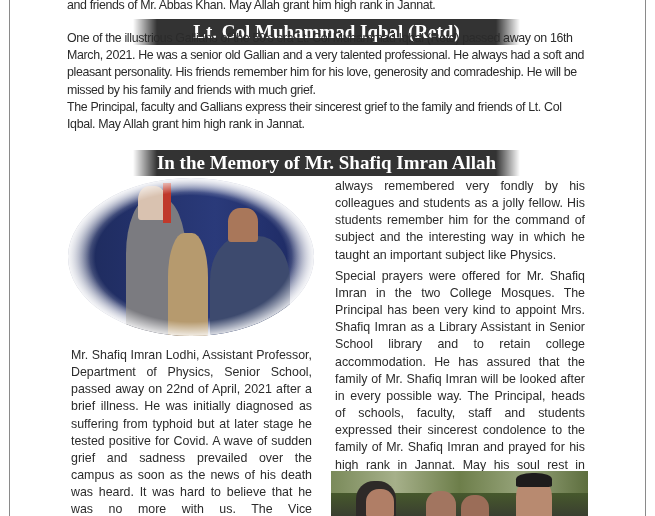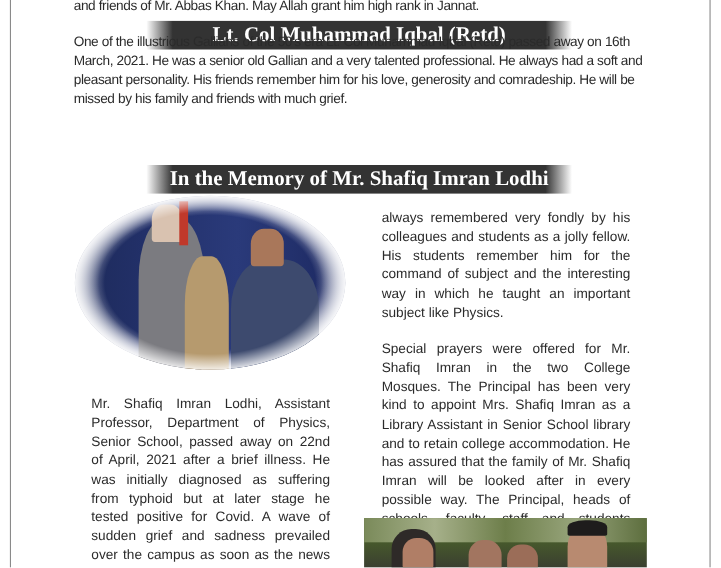--- a/index.html
+++ b/index.html
@@ -7,21 +7,21 @@
          font-family:"Liberation Sans", "DejaVu Sans", sans-serif; color:#2b2b2b; }
   .page-border { position:absolute; top:0; bottom:0; left:9px; width:645px; box-sizing:border-box;
          border-left:1px solid #8a8a8a; border-right:1px solid #8a8a8a; width:637px; }
   .para { position:absolute; left:67px; width:523px; font-size:12.4px; line-height:17.2px;
           letter-spacing:-0.35px; margin:0; }
   .para p { margin:0; }
   .banner { position:absolute; height:26px; display:flex; align-items:center; justify-content:center;
             background:linear-gradient(to right, rgba(48,48,48,0) 0px, #333 24px, #333 calc(100% - 24px), rgba(48,48,48,0) 100%);
             color:#ffffff; font-family:"Liberation Serif", "DejaVu Serif", serif; font-weight:bold; font-size:19px; }
   .col { position:absolute; font-size:12.4px; line-height:17.15px; text-align:justify; margin:0; }
-  .col p { margin:16px; }
+  .col p { margin:4px; }
   .col-left { left:67px; width:249px; top:343px; }
   .col-right { left:331px; width:258px; top:174px; }
   .photo1 { position:absolute; left:68px; top:178px; width:246px; height:158px; border-radius:50%;
             background:
               radial-gradient(ellipse at 50% 50%, rgba(255,255,255,0) 55%, rgba(255,255,255,0.85) 72%, #fff 76%),
               linear-gradient(90deg, #1d2a5a 0%, #23316b 30%, #2a3a7a 60%, #1c2860 100%); overflow:hidden; }
   .photo1 .fig { position:absolute; border-radius:40% 40% 10% 10%; }
   .photo2 { position:absolute; left:331px; top:471px; width:257px; height:45px;
             background:linear-gradient(180deg, #5d6e3e 0%, #46582c 50%, #3a3f30 100%); overflow:hidden; }
   .photo2 .fig { position:absolute; border-radius:45% 45% 10% 10%; }
@@ -34,24 +34,25 @@
 <div class="para" style="top:-3px;">
   <p>and friends of Mr. Abbas Khan. May Allah grant him high rank in Jannat.</p>
 </div>
 
 <div class="banner" style="left:133px; width:387px; top:19px;">
   <span>Lt. Col Muhammad Iqbal (Retd)</span>
 </div>
 
 <div class="para" style="top:30px;">
   <p>One of the illustrious Gallians of the 50's era Lt. Col Muhammad Iqbal (Retd) passed away on 16th March, 2021. He was a senior old Gallian and a very talented professional. He always had a soft and pleasant personality. His friends remember him for his love, generosity and comradeship. He will be missed by his family and friends with much grief.</p>
+  <p>The Principal, faculty and Gallians express their sincerest grief to the family and friends of Lt. Col Iqbal. May Allah grant him high rank in Jannat.</p>
 </div>
 
 <div class="banner" style="left:133px; width:387px; top:150px;">
-  <span>In the Memory of Mr. Shafiq Imran Lodhi</span>
+  <span>In the Memory of Mr. Shafiq Imran Allah</span>
 </div>
 
 <div class="photo1" title="Mr. Shafiq Imran Lodhi receiving a document at a ceremony">
   <div class="fig" style="left:58px; top:20px; width:60px; height:140px; background:#7b7b80;"></div>
   <div class="fig" style="left:70px; top:8px; width:28px; height:34px; background:#d9c2b0;"></div>
   <div class="fig" style="left:100px; top:55px; width:40px; height:110px; background:#b69a6e;"></div>
   <div class="fig" style="left:142px; top:58px; width:80px; height:110px; background:#3d4a6e;"></div>
   <div class="fig" style="left:160px; top:30px; width:30px; height:34px; background:#a9775a;"></div>
   <div style="position:absolute; left:95px; top:5px; width:8px; height:40px; background:#c0392b;"></div>
   <div style="position:absolute; left:0; top:0; right:0; bottom:0; border-radius:50%; background:radial-gradient(ellipse at 50% 50%, rgba(255,255,255,0) 58%, rgba(255,255,255,0.9) 72%, #fff 76%);"></div>

